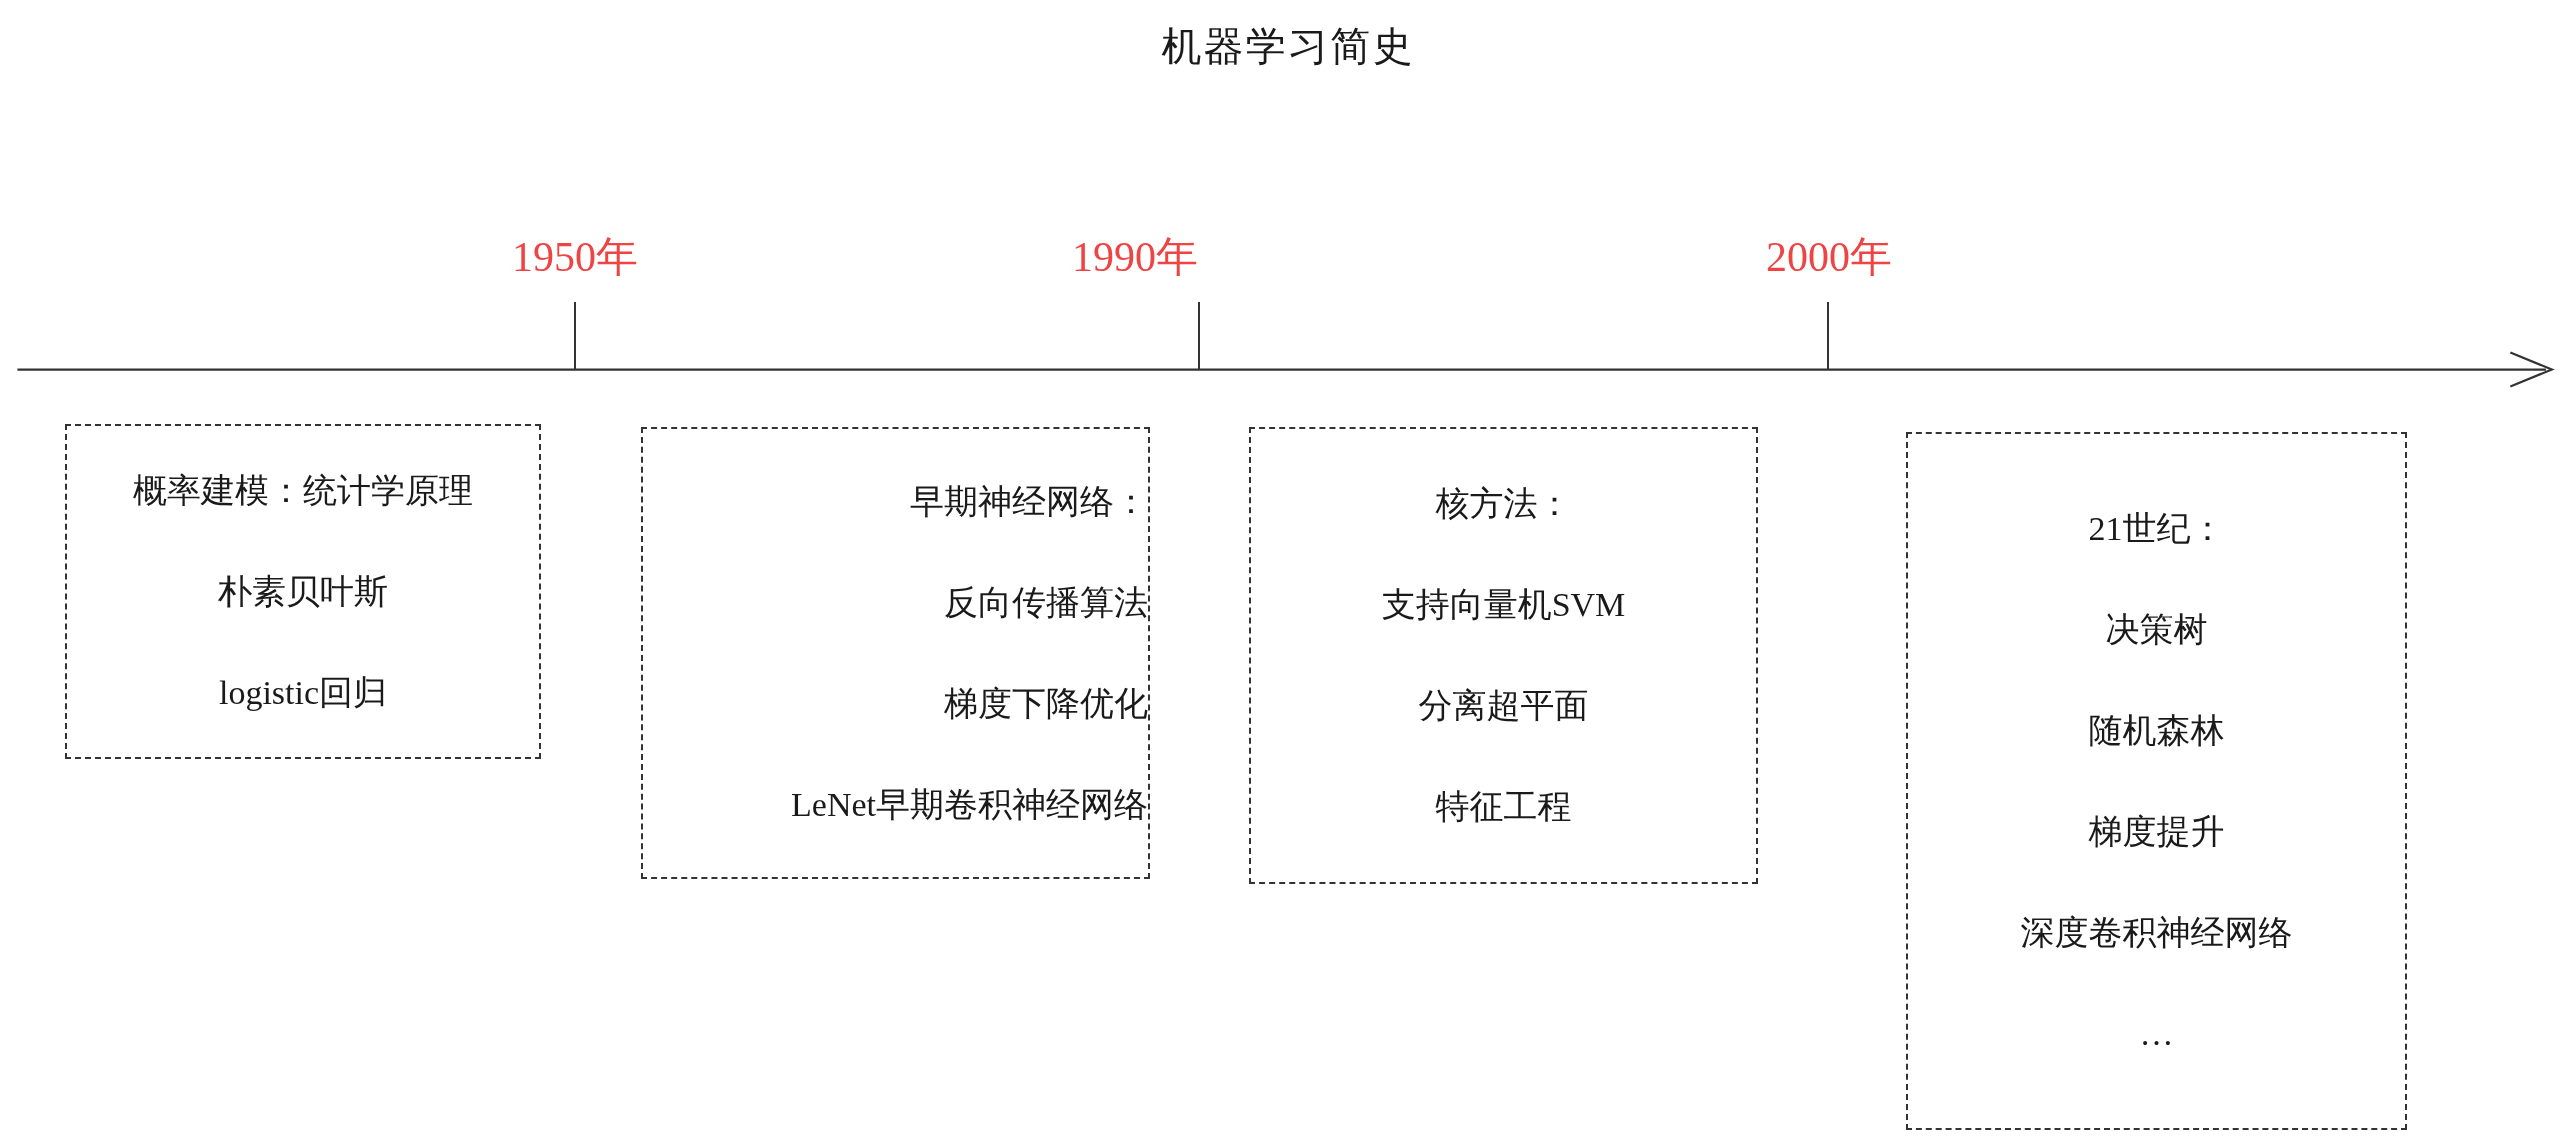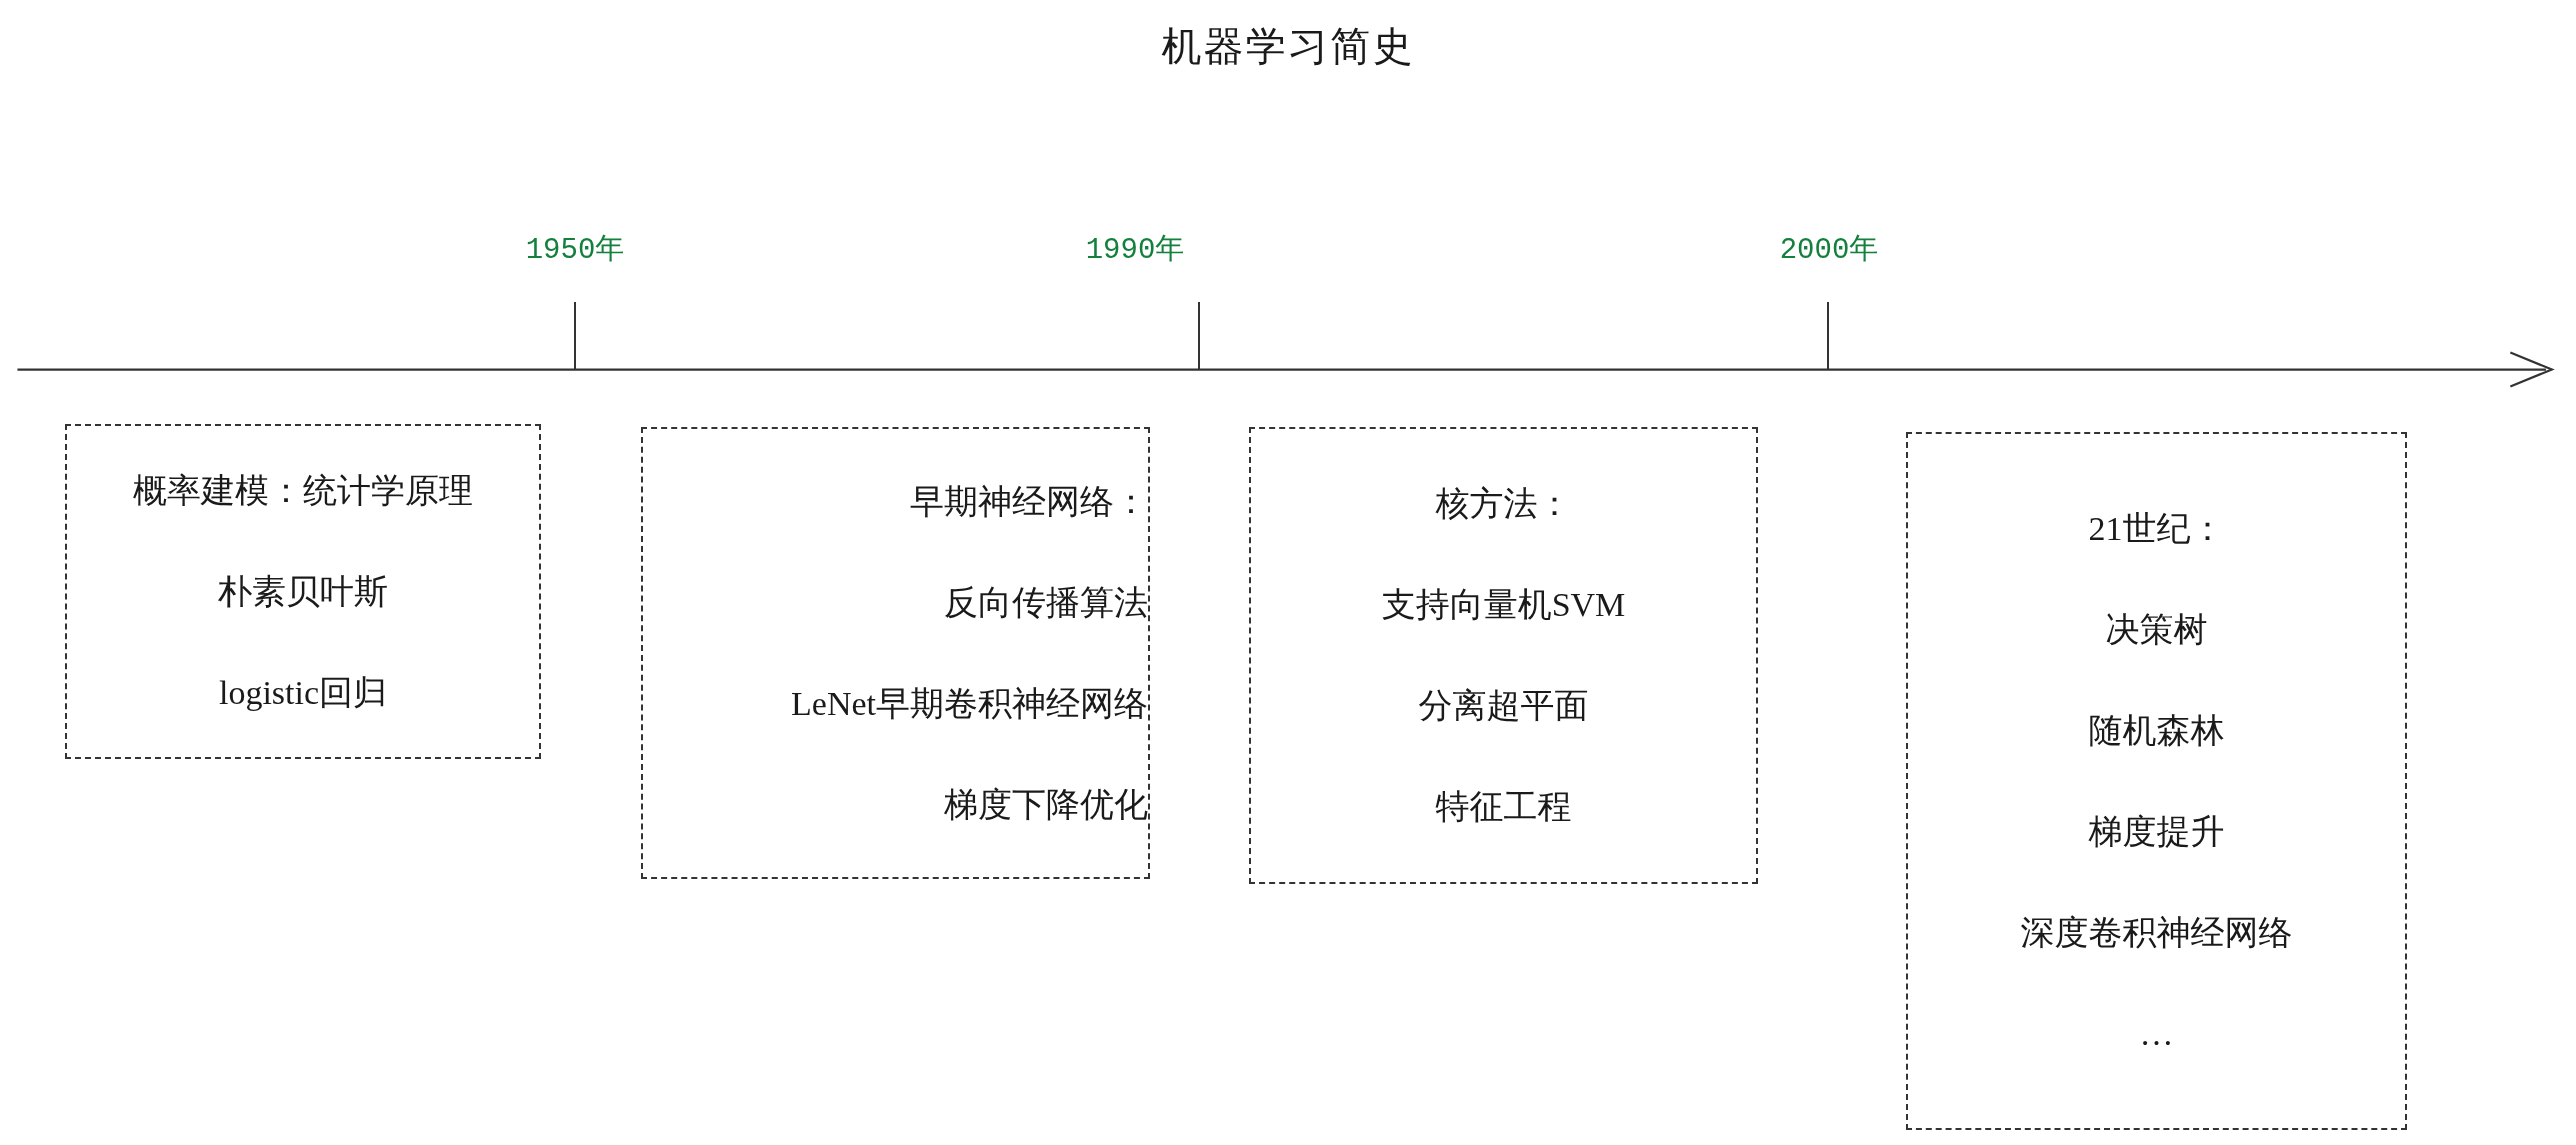--- a/index.html
+++ b/index.html
@@ -45,23 +45,23 @@
     background: #333333;
   }
   .tick-1 { left: 574px; }
   .tick-2 { left: 1198px; }
   .tick-3 { left: 1827px; }
   .year-label {
     position: absolute;
     top: 229px;
     width: 238px;
     text-align: center;
-    font-family: Liberation Mono, monospace;
-    font-size: 29px;
-    color: #15803d;
+    font-family: Liberation Serif, serif;
+    font-size: 42px;
+    color: #ef4444;
     white-space: nowrap;
   }
   .year-1 { left: 456px; }
   .year-2 { left: 1016px; }
   .year-3 { left: 1710px; }
   .era-box {
     position: absolute;
     border: 2.2px dashed #333333;
     background: #ffffff;
     display: flex;
@@ -107,22 +107,22 @@
 
   <div class="era-box box-1">
     <div class="line">概率建模：统计学原理</div>
     <div class="line">朴素贝叶斯</div>
     <div class="line">logistic回归</div>
   </div>
 
   <div class="era-box box-2">
     <div class="line">早期神经网络：</div>
     <div class="line">反向传播算法</div>
+    <div class="line">梯度下降优化</div>
     <div class="line">LeNet早期卷积神经网络</div>
-    <div class="line">梯度下降优化</div>
   </div>
 
   <div class="era-box box-3">
     <div class="line">核方法：</div>
     <div class="line">支持向量机SVM</div>
     <div class="line">分离超平面</div>
     <div class="line">特征工程</div>
   </div>
 
   <div class="era-box box-4">

